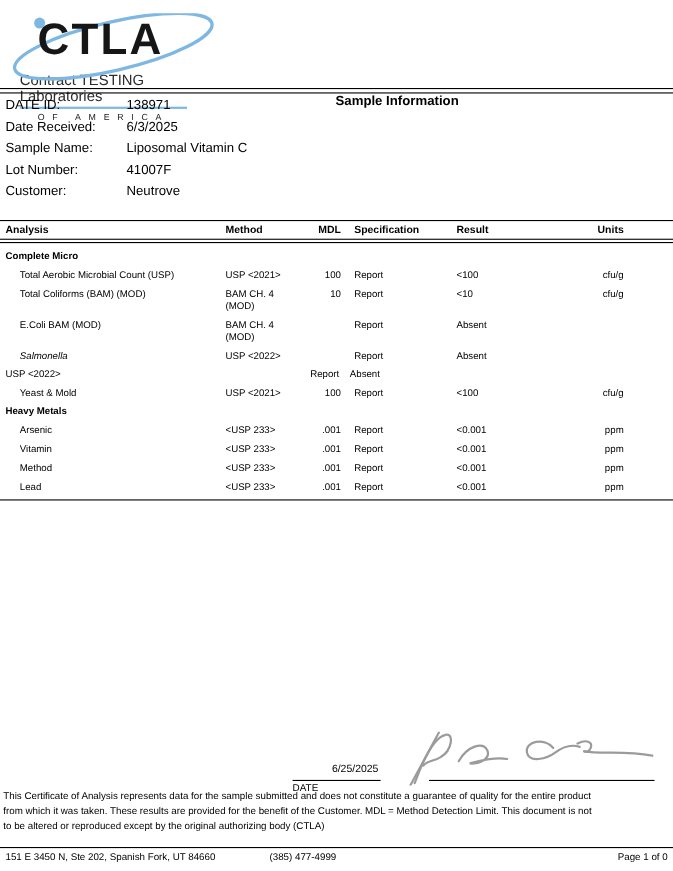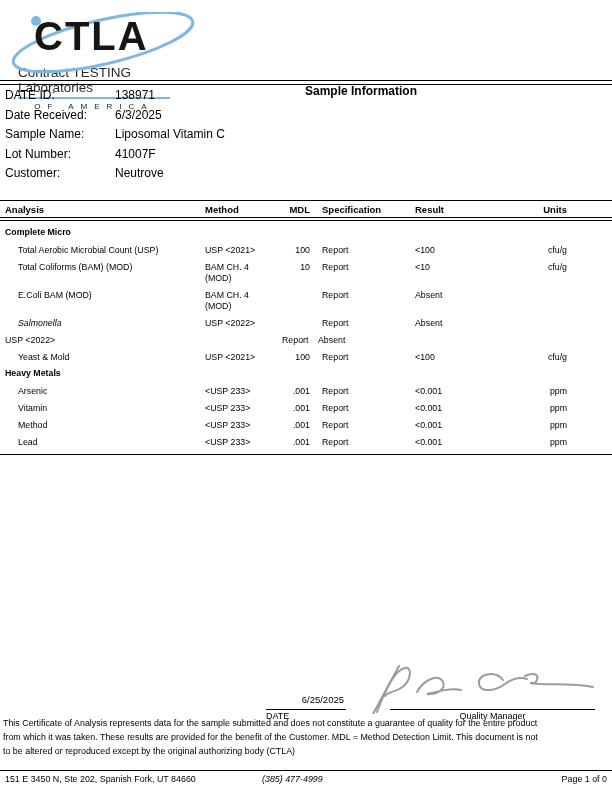--- a/index.html
+++ b/index.html
@@ -60,21 +60,21 @@
   .sig-image { position:absolute; left:355px; top:662px; }
   .sig-line { position:absolute; left:390px; top:709px; width:205px; border-top:1.2px solid #000; }
   .sig-role-label { position:absolute; left:390px; top:711px; width:205px;
     text-align:center; font-size:9px; }
   
   .disclaimer { position:absolute; left:3px; top:716px; width:606px;
     font-size:8.9px; line-height:14.2px; }
   .foot-rule { position:absolute; left:0; top:770px; width:612px; border-top:1px solid #000; }
   .page-footer { position:absolute; left:0; top:774px; width:612px; font-size:8.9px; }
   .pf-address { position:absolute; left:5px; }
-  .pf-phone { position:absolute; left:262px;font-style:italic; }
+  .pf-phone { position:absolute; left:245px; }
   .pf-page { position:absolute; right:5px; }
 </style>
 </head>
 <body>
 
 <div id="page">
 
   <div class="logo">
     <div class="logo-acronym-wrap">
       <svg class="logo-swoosh" width="200" height="62" viewBox="0 0 200 62">
@@ -232,21 +232,20 @@
     <g fill="none" stroke="#9b9b9b" stroke-width="2" stroke-linecap="round">
       <path d="M22,50 C30,28 40,8 50,6 C58,4 56,20 46,26 C40,30 32,30 30,34"></path>
       <path d="M44,4 L18,52"></path>
       <path d="M62,30 C70,16 84,12 88,20 C91,27 82,33 72,32 C84,29 96,26 106,28"></path>
       <path d="M148,18 C140,8 122,12 124,22 C126,32 142,28 150,22 C158,16 166,15 172,17"></path>
       <path d="M170,14 C178,10 184,12 182,18 C181,21 178,22 176,21"></path>
       <path d="M176,21 C192,24 212,20 238,25"></path>
     </g>
   </svg>
   <div class="sig-line"></div>
-  <div class="sig-role-label">Quality Manager</div>
 
   <div class="disclaimer">
     <div>This Certificate of Analysis represents data for the sample submitted and does not constitute a guarantee of quality for the entire product</div>
     <div>from which it was taken. These results are provided for the benefit of the Customer.  MDL = Method Detection Limit. This document is not</div>
     <div>to be altered or reproduced except by the original authorizing body (CTLA)</div>
   </div>
 
   <div class="foot-rule"></div>
   <div class="page-footer">
     <span class="pf-address">151 E 3450 N, Ste 202, Spanish Fork, UT 84660</span>

